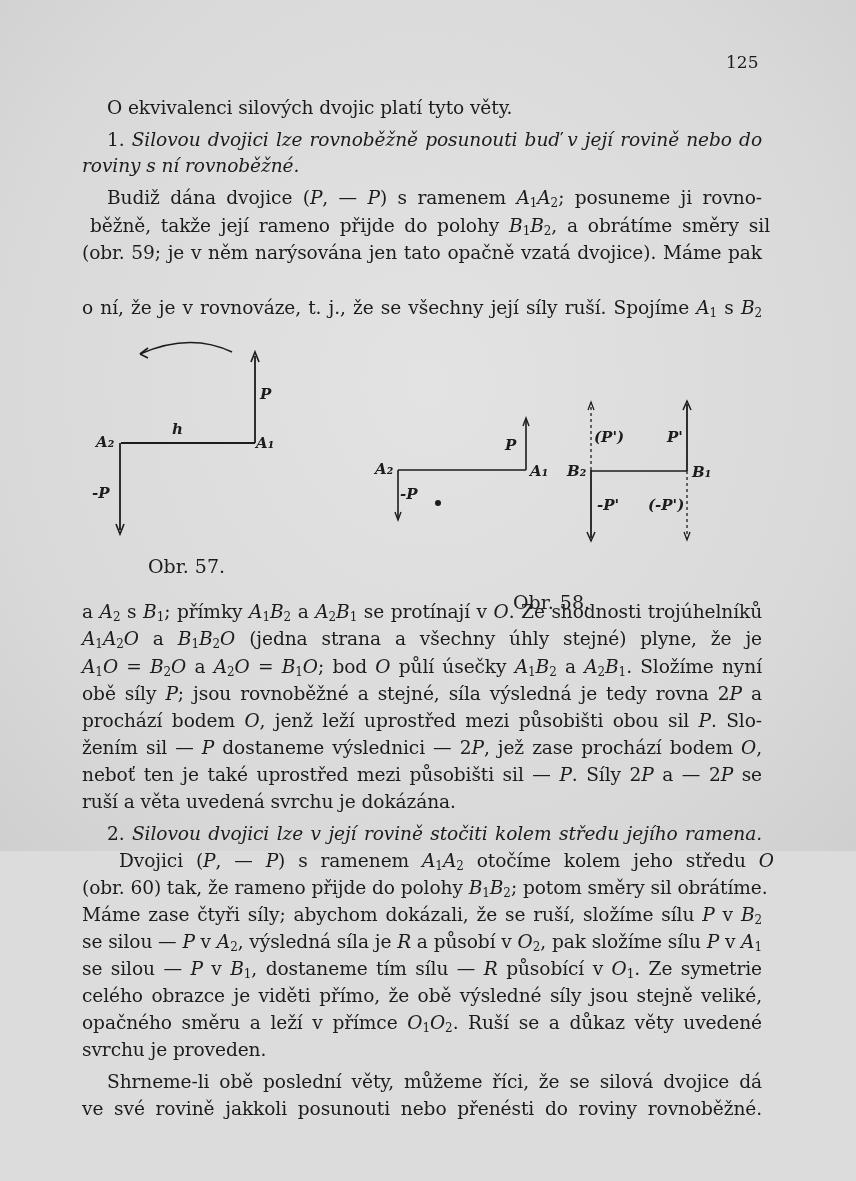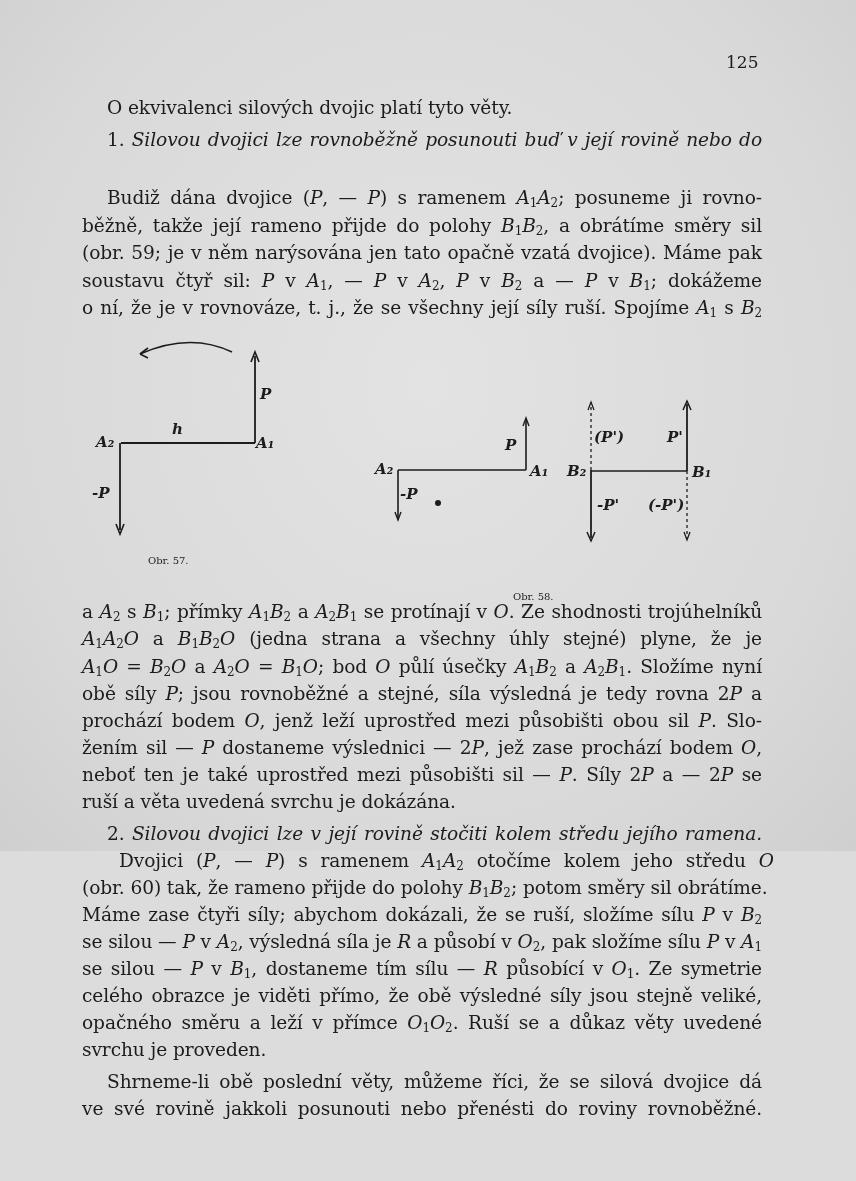--- a/index.html
+++ b/index.html
@@ -18,38 +18,38 @@
   .line {
     position:absolute; left:82px; width:680px;
     font-size:18.6px; line-height:22px; white-space:nowrap;
     letter-spacing:-0.1px;
   }
   .just { text-align:justify; text-align-last:justify; }
   .ind { left:107px; width:655px; }
   .it { font-style:italic; }
   sub { font-size:12px; vertical-align:-3px; line-height:0; }
   .fig { position:absolute; }
-  .caption { position:absolute; font-size:10px; }
+  .caption { position:absolute; font-size:19px; }
   .lbl { position:absolute; font-weight:bold; font-style:italic; font-size:15px; font-family:"DejaVu Serif","Liberation Serif",serif; }
 </style>
 </head>
 <body>
 
 <div class="page">
 
   <div class="pagenum">125</div>
 
   <div class="line ind" style="top:97px;">O ekvivalenci silových dvojic platí tyto věty.</div>
 
   <div class="line ind just" style="top:129px;">1. <span class="it">Silovou dvojici lze rovnoběžně posunouti buď v její rovině nebo do</span></div>
+  <div class="line it" style="top:155px;">roviny s ní rovnoběžné.</div>
 
   <div class="line ind just" style="top:187px;">Budiž dána dvojice (<i>P</i>, — <i>P</i>) s ramenem <i>A</i><sub>1</sub><i>A</i><sub>2</sub>; posuneme ji rovno-</div>
-  <div class="line just" style="top:215px;">běžně, takže její rameno přijde do polohy <i>B</i><sub>1</sub><i>B</i><sub>2</sub>, a obrátíme směry sil</div>
+  <div class="line just" style="top:215px;margin-left:8px;">běžně, takže její rameno přijde do polohy <i>B</i><sub>1</sub><i>B</i><sub>2</sub>, a obrátíme směry sil</div>
   <div class="line just" style="top:242px;">(obr. 59; je v něm narýsována jen tato opačně vzatá dvojice). Máme pak</div>
-  <div class="line just" style="top:270px;">soustavu čtyř sil: <i>P</i> v <i>A</i><sub>1</sub>, — <i>P</i> v <i>A</i><sub>2</sub>, <i>P</i> v <i>B</i><sub>2</sub> a — <i>P</i> v <i>B</i><sub>1</sub>; dokážeme</div>
   <div class="line just" style="top:297px;">o ní, že je v rovnováze, t. j., že se všechny její síly ruší. Spojíme <i>A</i><sub>1</sub> s <i>B</i><sub>2</sub></div>
 
   <svg class="fig" style="left:90px; top:330px;" width="220" height="230" viewBox="0 0 220 230">
     <path d="M142 22 Q 100 2 50 24" fill="none" stroke="#1c1c1c" stroke-width="1.6"></path>
     <path d="M50 24 L58 18 M50 24 L58 28" stroke="#1c1c1c" stroke-width="1.6"></path>
     <line x1="165" y1="113" x2="165" y2="26" stroke="#1c1c1c" stroke-width="1.8"></line>
     <path d="M161 32 L165 22 L169 32" fill="none" stroke="#1c1c1c" stroke-width="1.6"></path>
     <line x1="31" y1="113" x2="165" y2="113" stroke="#1c1c1c" stroke-width="1.8"></line>
     <line x1="30" y1="113" x2="30" y2="200" stroke="#1c1c1c" stroke-width="1.8"></line>
     <path d="M26 194 L30 204 L34 194" fill="none" stroke="#1c1c1c" stroke-width="1.6"></path>

